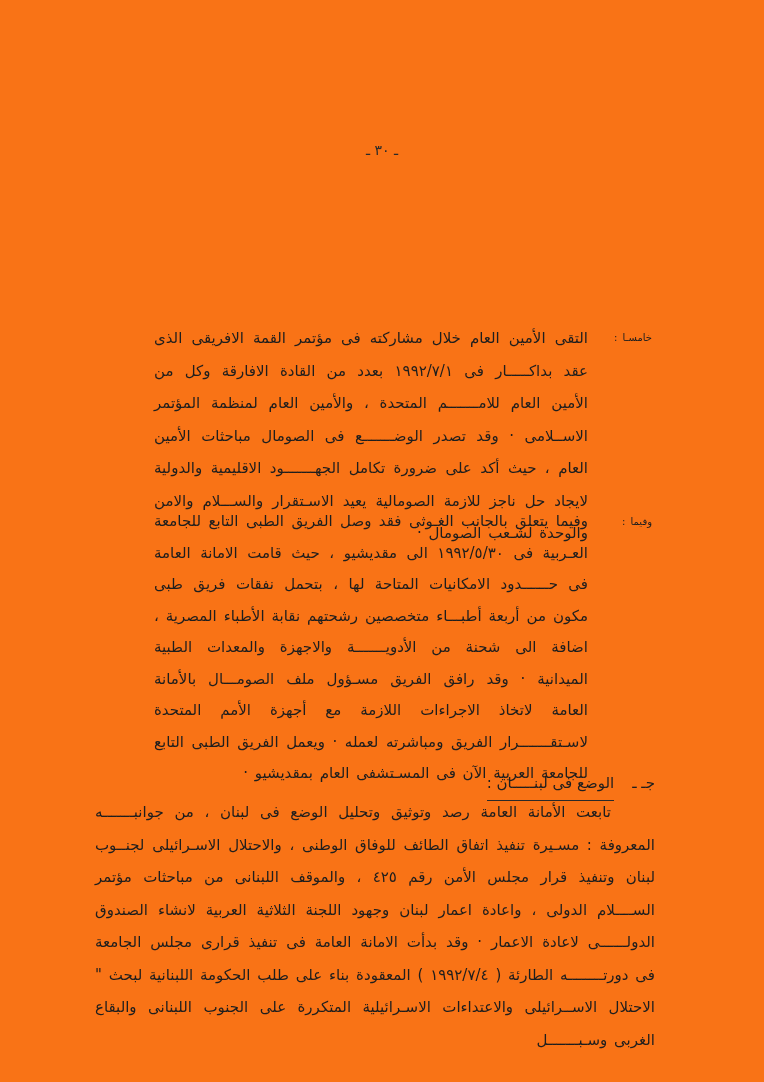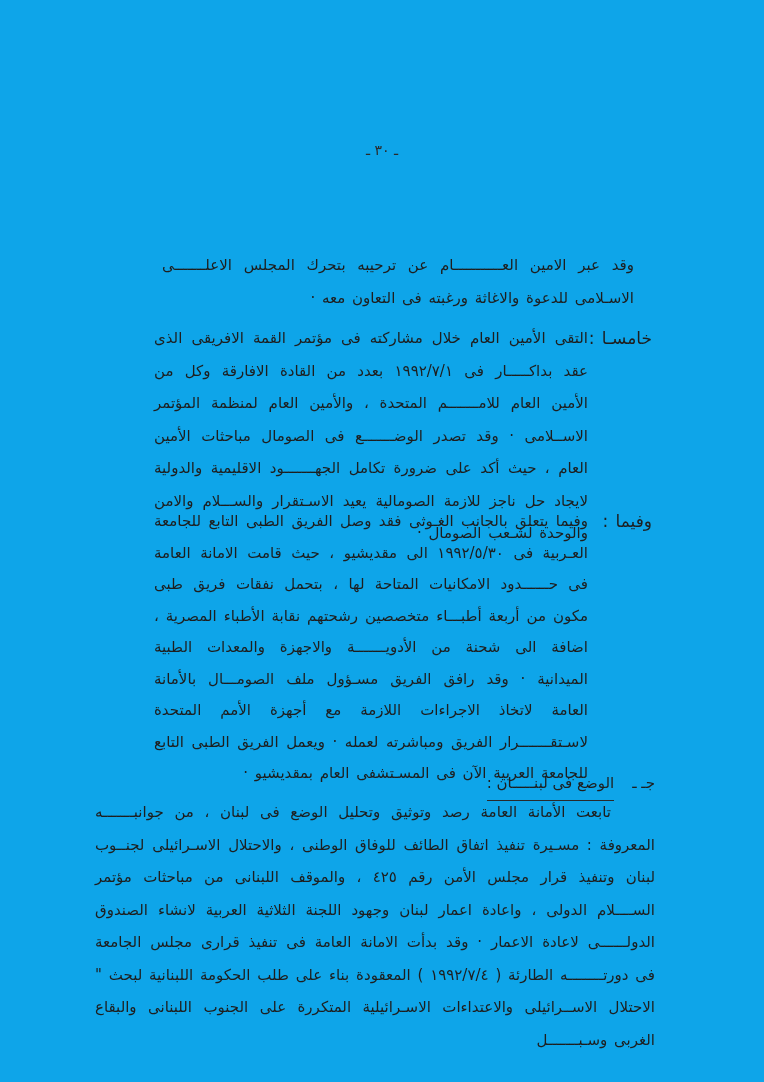--- a/index.html
+++ b/index.html
@@ -5,21 +5,21 @@
   html, body {
     margin: 0;
     padding: 0;
     background: #e9e9e6;
   }
   .page {
     position: relative;
     width: 764px;
     height: 1082px;
     margin: 0 auto;
-    background: #0ea5e9;
+    background: #f97316;
     color: #1c1c1c;
     font-family: "DejaVu Sans", sans-serif;
     direction: rtl;
     overflow: hidden;
   }
   .page-number {
     position: absolute;
     top: 142px;
     left: 0;
     right: 0;
@@ -48,21 +48,21 @@
     padding-right: 64px;
     box-sizing: border-box;
   }
   .item-khamisa { top: 322px; }
   .item-sadisa  { top: 506px; line-height: 31.5px; }
   .item-label {
     position: absolute;
     right: 0;
     top: 0;
     width: 62px;
-    font-size: 17px;
+    font-size: 10px;
     white-space: nowrap;
     text-align: right;
   }
   .section-heading {
     position: absolute;
     top: 774px;
     right: 109px;
     font-size: 15px;
     color: #1e1e1e;
     display: flex;
@@ -84,21 +84,20 @@
   }
   .lebanon .first-indent { display: inline-block; width: 44px; }
 </style>
 </head>
 <body>
 
 <div class="page">
 
   <div class="page-number">ـ ٣٠ ـ</div>
 
-  <div class="para intro">وقد عبر الامين العـــــــــــام عن ترحيبه بتحرك المجلس الاعلـــــــى الاسـلامى للدعوة والاغاثة ورغبته فى التعاون معه ·</div>
 
   <div class="para item item-khamisa">
     <span class="item-label">خامسـا :</span>
     <span>التقى الأمين العام خلال مشاركته فى مؤتمر القمة الافريقى الذى عقد بداكـــــار فى ١٩٩٢/٧/١ بعدد من القادة الافارقة وكل من الأمين العام للامـــــــم المتحدة ، والأمين العام لمنظمة المؤتمر الاســلامى · وقد تصدر الوضـــــــع فى الصومال مباحثات الأمين العام ، حيث أكد على ضرورة تكامل الجهـــــــود الاقليمية والدولية لايجاد حل ناجز للازمة الصومالية يعيد الاسـتقرار والســـلام والامن والوحدة لشـعب الصومال ·</span>
   </div>
 
   <div class="para item item-sadisa">
     <span class="item-label">وفيما :</span>
     <span>وفيما يتعلق بالجانب الغـوثى فقد وصل الفريق الطبى التابع للجامعة العـربية فى ١٩٩٢/٥/٣٠ الى مقديشيو ، حيث قامت الامانة العامة فى حــــــدود الامكانيات المتاحة لها ، بتحمل نفقات فريق طبى مكون من أربعة أطبـــاء متخصصين رشحتهم نقابة الأطباء المصرية ، اضافة الى شحنة من الأدويـــــــة والاجهزة والمعدات الطبية الميدانية · وقد رافق الفريق مسـؤول ملف الصومـــال بالأمانة العامة لاتخاذ الاجراءات اللازمة مع أجهزة الأمم المتحدة لاسـتقـــــــرار الفريق ومباشرته لعمله · ويعمل الفريق الطبى التابع للجامعة العربية الآن فى المسـتشفى العام بمقديشيو ·</span>
   </div>

